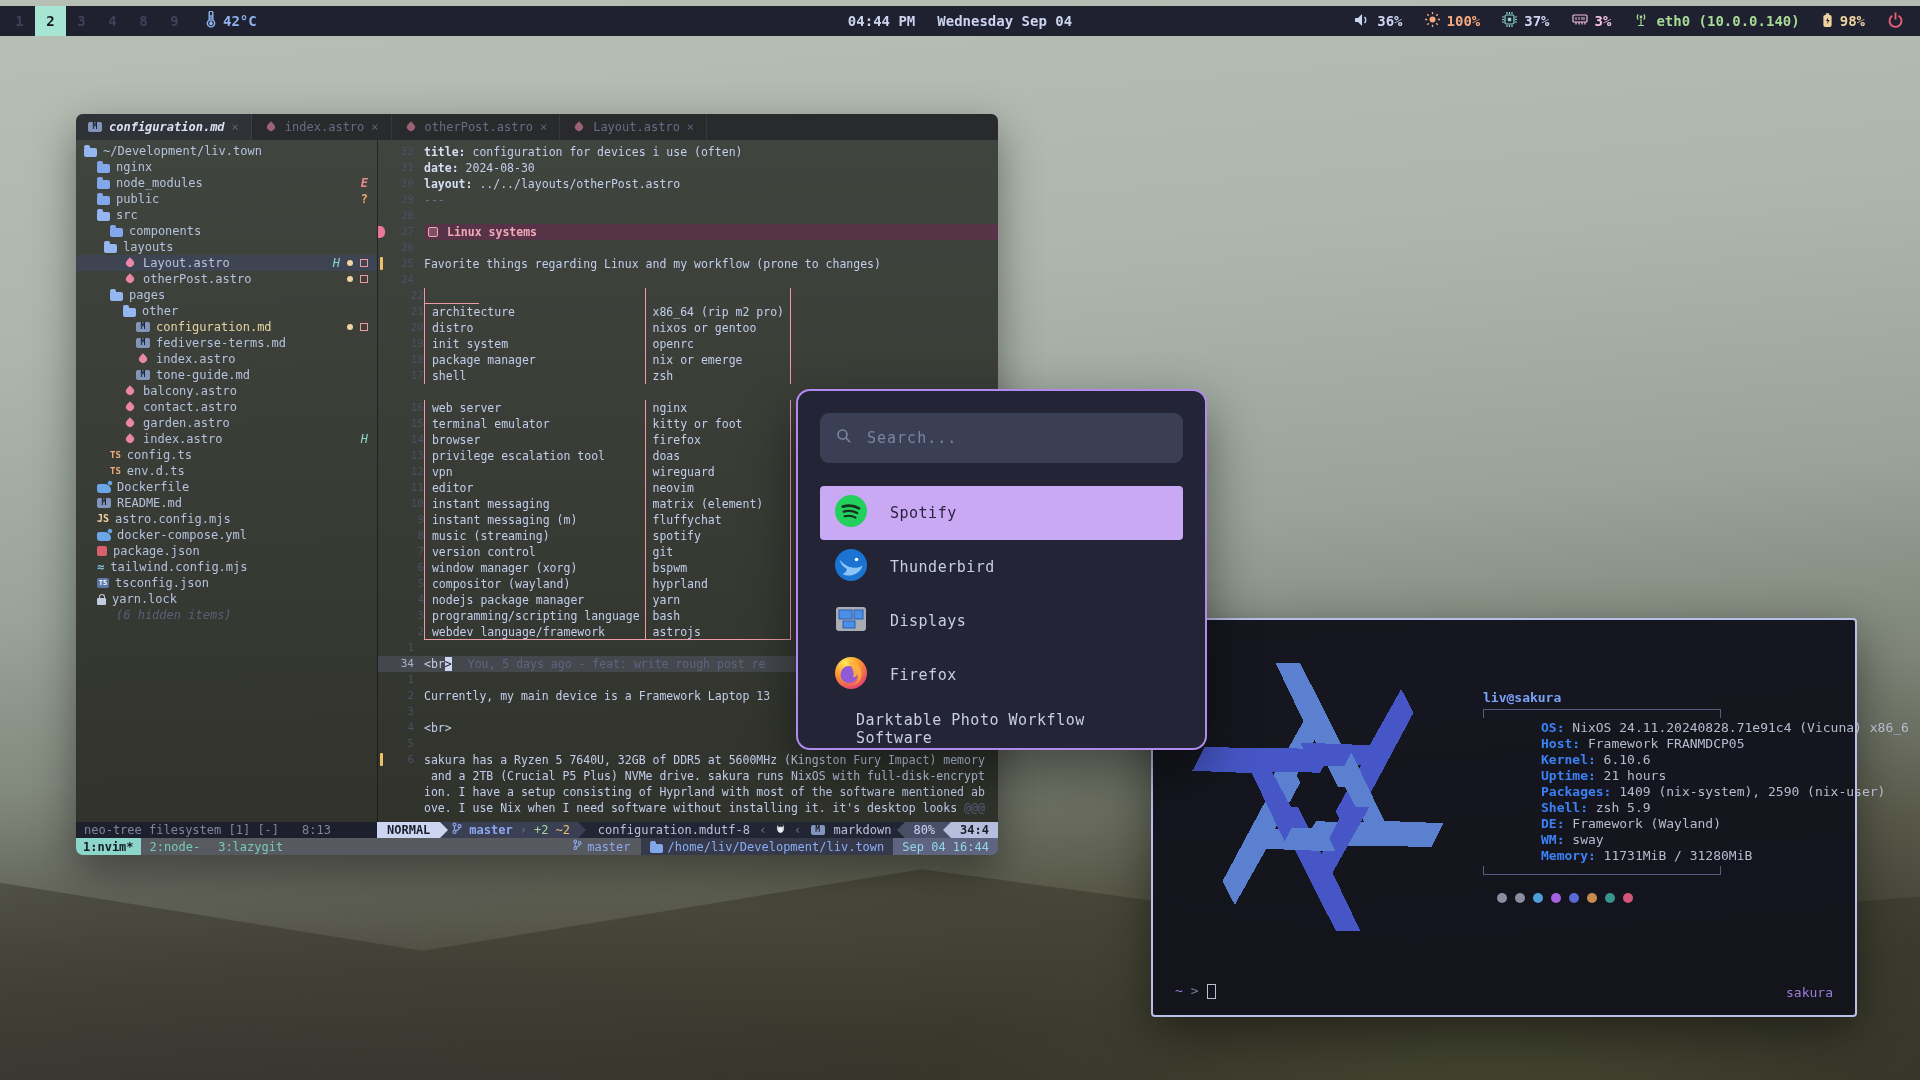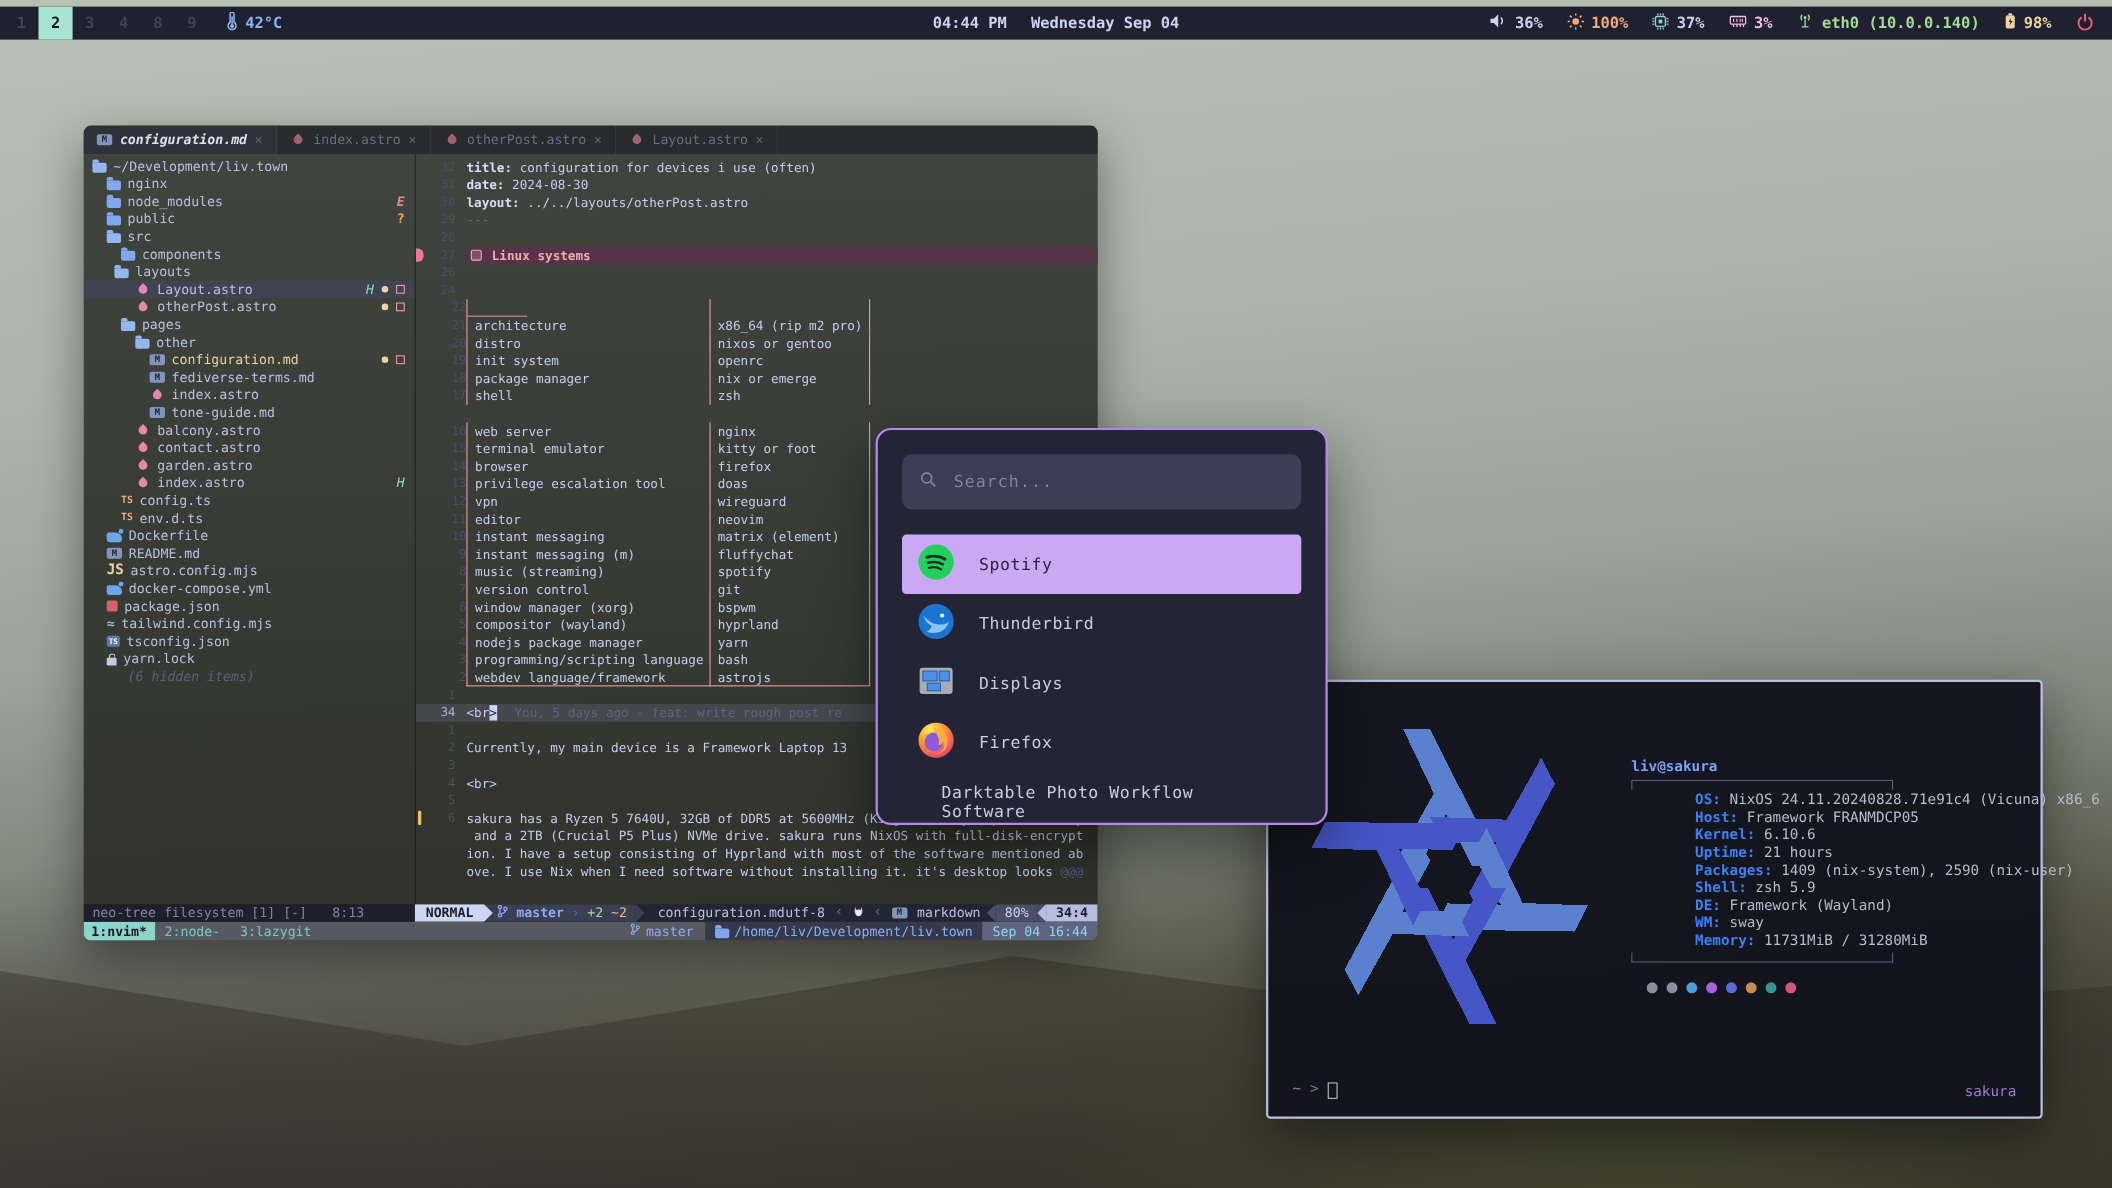--- a/index.html
+++ b/index.html
@@ -108,21 +108,21 @@
     font-size:8px;line-height:10px;text-align:center;font-weight:bold;flex:none;font-style:normal;}
   .ic-astro{display:inline-block;width:8px;height:8px;background:#e887a7;
     border-radius:0 50% 50% 50%;transform:rotate(45deg);flex:none;margin:0 3px;}
   .tab .ic-astro{opacity:.6;}
   .ic-folder,.ic-folder-open{display:inline-block;width:13px;height:9px;background:#82a7ec;
     border-radius:1px 2px 2px 2px;position:relative;flex:none;margin-top:3px;}
   .ic-folder::before,.ic-folder-open::before{content:"";position:absolute;top:-3px;left:0;width:6px;height:3px;
     background:inherit;border-radius:2px 2px 0 0;}
   .ic-folder-open{background:#95b6f0;}
   .ic-ts{color:#f5a97f;font-weight:bold;font-size:9px;flex:none;}
-  .ic-js{color:#eed49f;font-weight:bold;font-size:13px;flex:none;}
+  .ic-js{color:#eed49f;font-weight:bold;font-size:10px;flex:none;}
   .ic-tsj{display:inline-block;width:12px;height:10px;background:#5b79a8;color:#fff;font-size:7px;
     line-height:10px;text-align:center;border-radius:2px;font-weight:bold;flex:none;}
   .ic-docker{display:inline-block;width:14px;height:9px;background:#6aa6e8;border-radius:2px 6px 3px 3px;
     position:relative;flex:none;margin-top:2px;}
   .ic-docker::after{content:"";position:absolute;right:-1px;top:-3px;width:4px;height:4px;background:#6aa6e8;
     border-radius:1px;transform:rotate(18deg);}
   .ic-npm{display:inline-block;width:10px;height:10px;background:#d8606c;border-radius:2px;flex:none;}
   .ic-tw{color:#7dc4e4;font-weight:bold;flex:none;}
   .ic-lock{display:inline-block;width:9px;height:7px;background:#c3cbe0;border-radius:1px;position:relative;
     flex:none;margin-top:5px;}
@@ -427,20 +427,21 @@
         </div>
       </div>
     <div id="edit">
         <div class="eline"><span class="sign"></span><span class="num">32</span><span class="etext"><span class="fmk">title:</span><span> configuration for devices i use (often)</span></span></div>
         <div class="eline"><span class="sign"></span><span class="num">31</span><span class="etext"><span class="fmk">date:</span><span> 2024-08-30</span></span></div>
         <div class="eline"><span class="sign"></span><span class="num">30</span><span class="etext"><span class="fmk">layout:</span><span> ../../layouts/otherPost.astro</span></span></div>
         <div class="eline"><span class="sign"></span><span class="num">29</span><span class="etext dimtxt">---</span></div>
         <div class="eline"><span class="sign"></span><span class="num">28</span><span class="etext">&nbsp;</span></div>
         <div class="eline"><span class="sign"><span class="sgP"></span></span><span class="num">27</span><span class="hbar"><span class="hicon"></span><span>Linux systems</span></span></div>
         <div class="eline"><span class="sign"></span><span class="num">26</span><span class="etext">&nbsp;</span></div>
+        <div class="eline"><span class="sign"><span class="sgO"></span></span><span class="num">25</span><span class="etext">Favorite things regarding Linux and my workflow (prone to changes)</span></div>
         <div class="eline"><span class="sign"></span><span class="num">24</span><span class="etext">&nbsp;</span></div>
         <div class="eline tgap" style="margin-left: 10px;"><span class="sign"></span><span class="num">22</span><span class="tc1"></span><span class="tc2"></span></div>
         <div class="eline" style="margin-left: 10px;"><span class="sign"></span><span class="num">21</span><span class="tc1">architecture</span><span class="tc2">x86_64 (rip m2 pro)</span></div>
         <div class="eline" style="margin-left: 10px;"><span class="sign"></span><span class="num">20</span><span class="tc1">distro</span><span class="tc2">nixos or gentoo</span></div>
         <div class="eline" style="margin-left: 10px;"><span class="sign"></span><span class="num">19</span><span class="tc1">init system</span><span class="tc2">openrc</span></div>
         <div class="eline" style="margin-left: 10px;"><span class="sign"></span><span class="num">18</span><span class="tc1">package manager</span><span class="tc2">nix or emerge</span></div>
         <div class="eline" style="margin-left: 10px;"><span class="sign"></span><span class="num">17</span><span class="tc1">shell</span><span class="tc2">zsh</span></div>
         <div class="eline" style="margin-left: 10px; margin-top: 16px;"><span class="sign"></span><span class="num">16</span><span class="tc1">web server</span><span class="tc2">nginx</span></div>
         <div class="eline" style="margin-left: 10px;"><span class="sign"></span><span class="num">15</span><span class="tc1">terminal emulator</span><span class="tc2">kitty or foot</span></div>
         <div class="eline" style="margin-left: 10px;"><span class="sign"></span><span class="num">14</span><span class="tc1">browser</span><span class="tc2">firefox</span></div>

